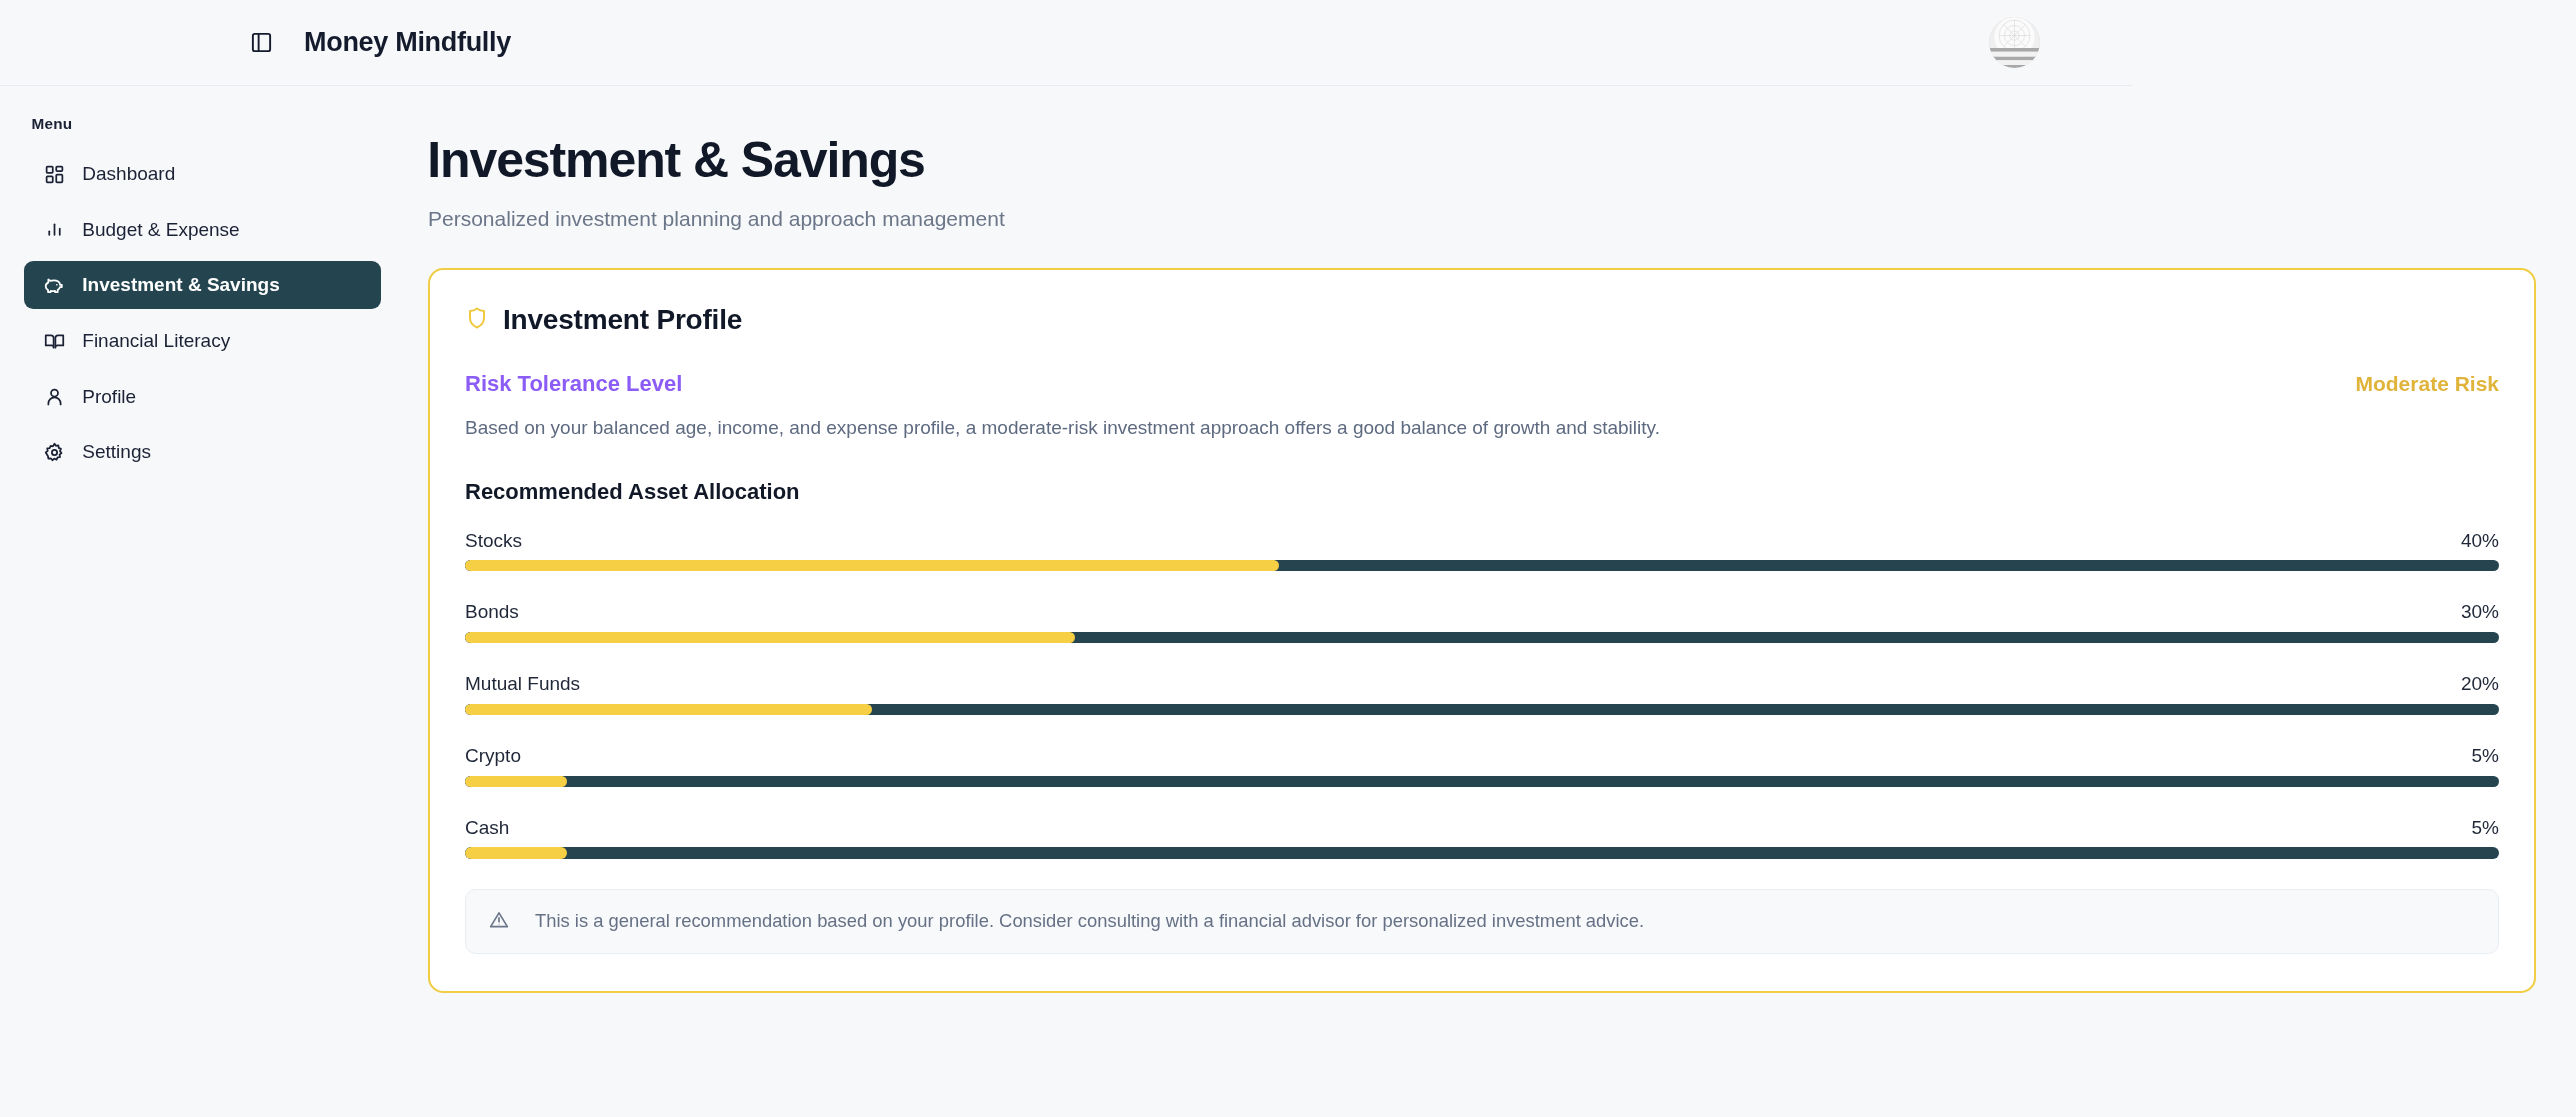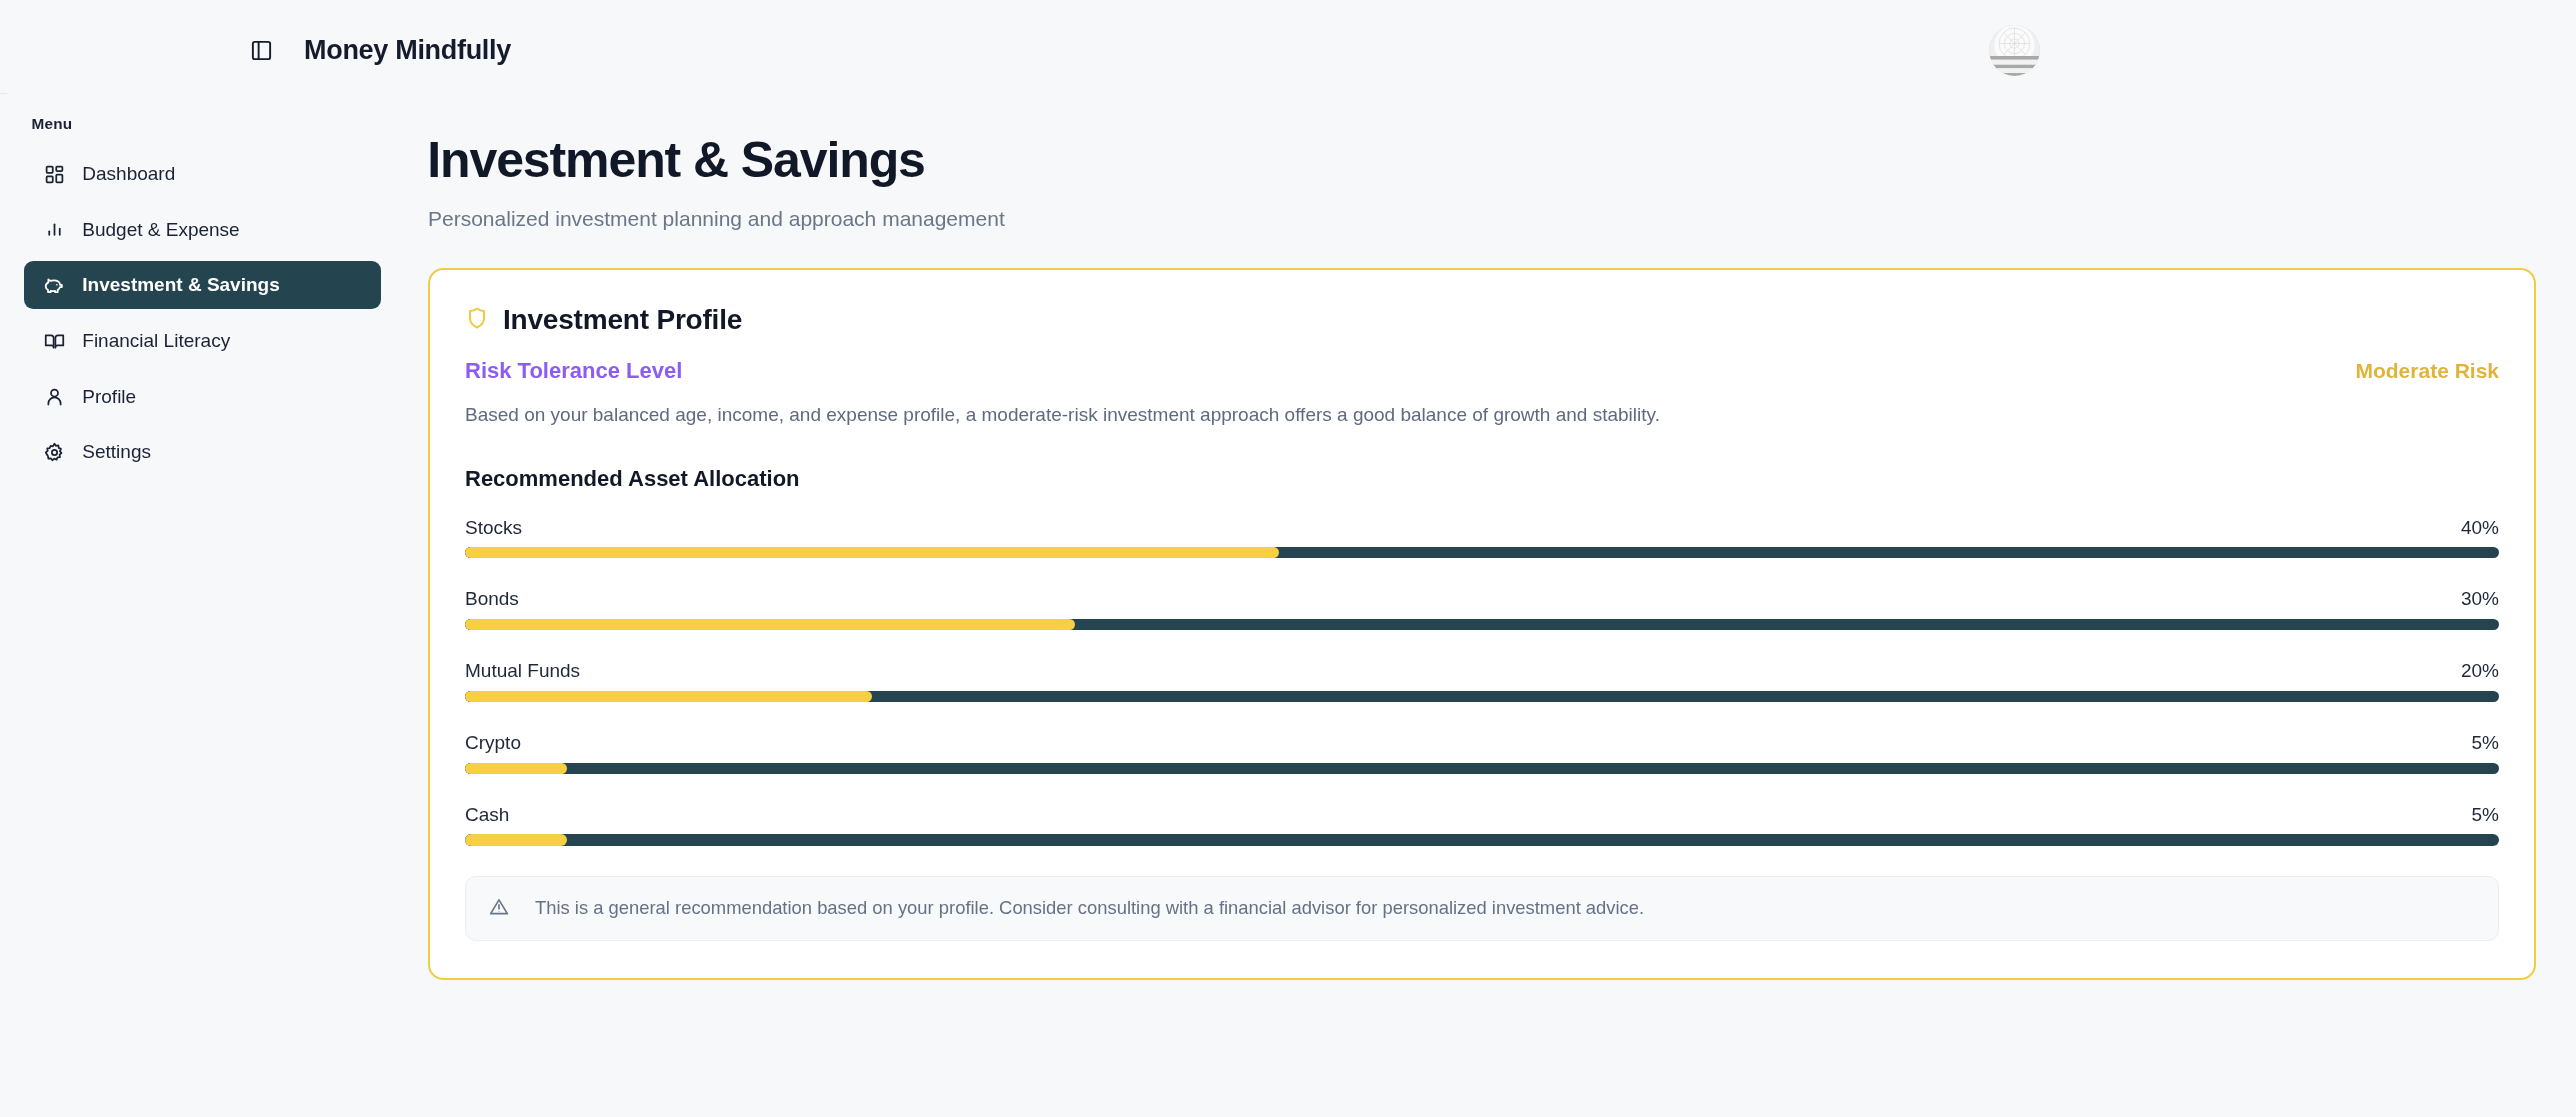--- a/index.html
+++ b/index.html
@@ -7,21 +7,21 @@
     width: 2576px;
     height: 1118px;
     background: #f7f8fa;
     font-family: "Liberation Sans", sans-serif;
     overflow: hidden;
   }
 
   
   .topbar {
     position: absolute;
-    top: 8px; left: 0;
+    top: 0; left: 0;
     width: 2132px;
     height: 86px;
     background: #f7f8fa;
     border-bottom: 1.5px solid #e6eaf0;
     display: flex;
     align-items: center;
   }
   .sidebar-toggle {
     position: absolute;
     left: 244px;
@@ -119,21 +119,21 @@
     width: 2108px;
     border: 2.3px solid #f0cd45;
     border-radius: 15.3px;
     background: #ffffff;
     padding: 34px 35px 37px 35px;
   }
   .card-title-row {
     display: flex;
     align-items: center;
     gap: 14px;
-    margin-bottom: 22px;
+    margin-bottom: 35px;
   }
   .card-title {
     font-size: 28px;
     font-weight: bold;
     color: #111827;
     letter-spacing: -0.2px;
   }
   .risk-row {
     display: flex;
     align-items: baseline;

